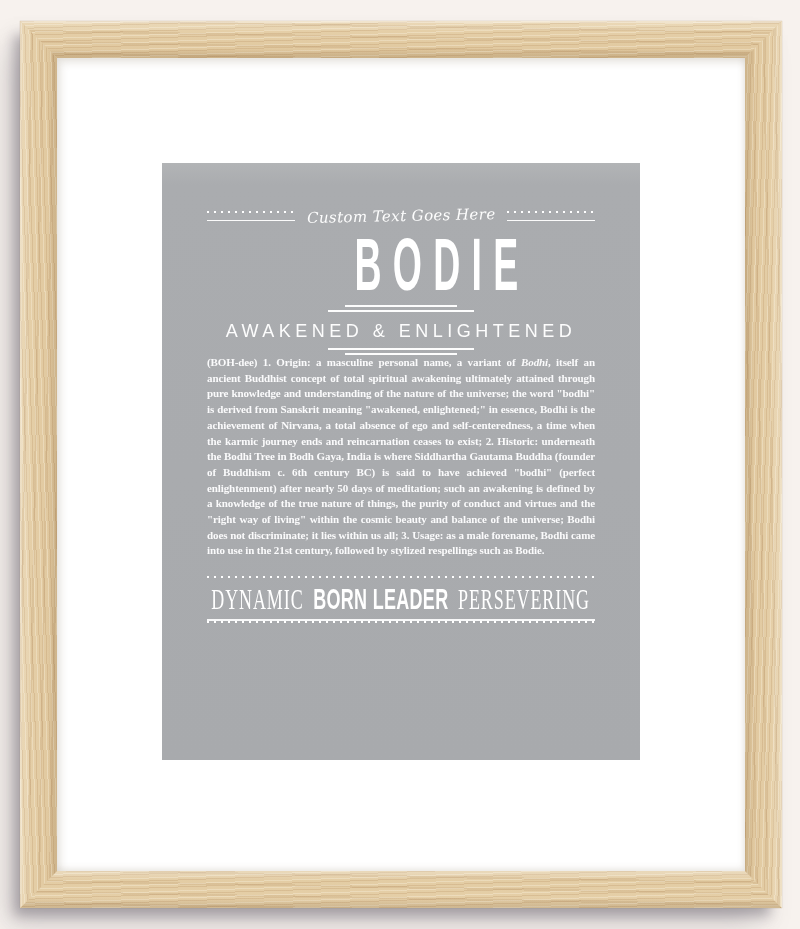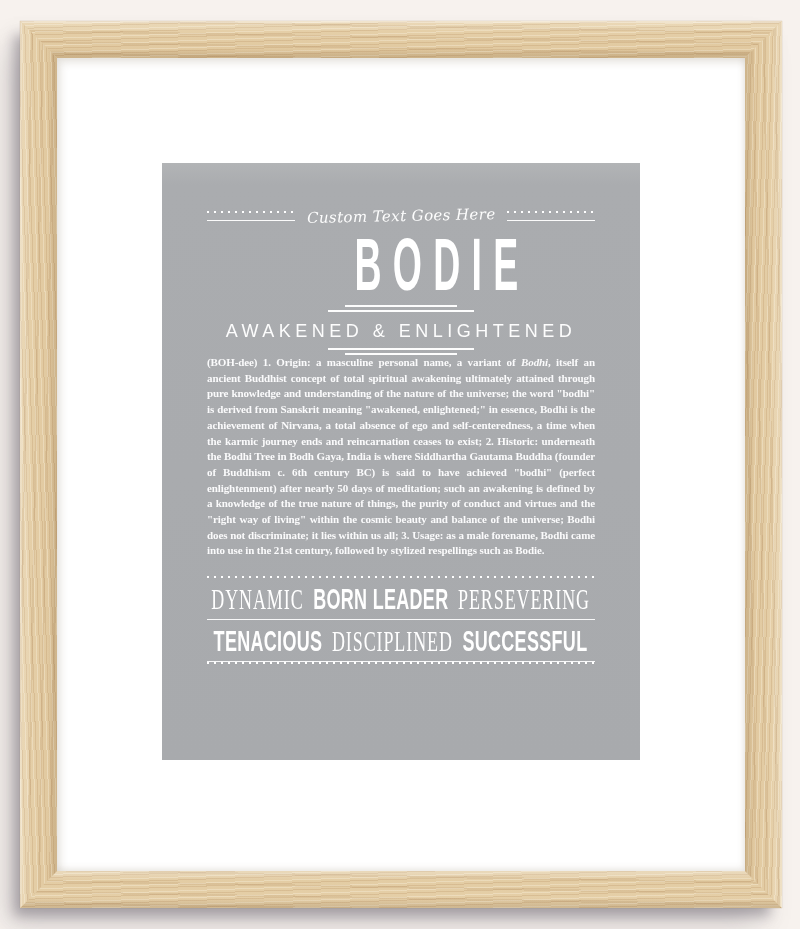--- a/index.html
+++ b/index.html
@@ -182,27 +182,20 @@
         <div class="trait-row">
           <span class="trait-words">
             <span class="tw tw-light">DYNAMIC</span>
             <span class="tw tw-bold">BORN LEADER</span>
             <span class="tw tw-light">PERSEVERING</span>
           </span>
         </div>
 
         <div class="t-sep"></div>
 
-        <div class="trait-row">
-          <span class="trait-words">
-            <span class="tw tw-bold">TENACIOUS</span>
-            <span class="tw tw-light">DISCIPLINED</span>
-            <span class="tw tw-bold">SUCCESSFUL</span>
-          </span>
-        </div>
 
         <div class="t-sep"></div>
 
 
         <div class="t-dots"></div>
       </div>
 
     </div>
   </div>
 </div>

